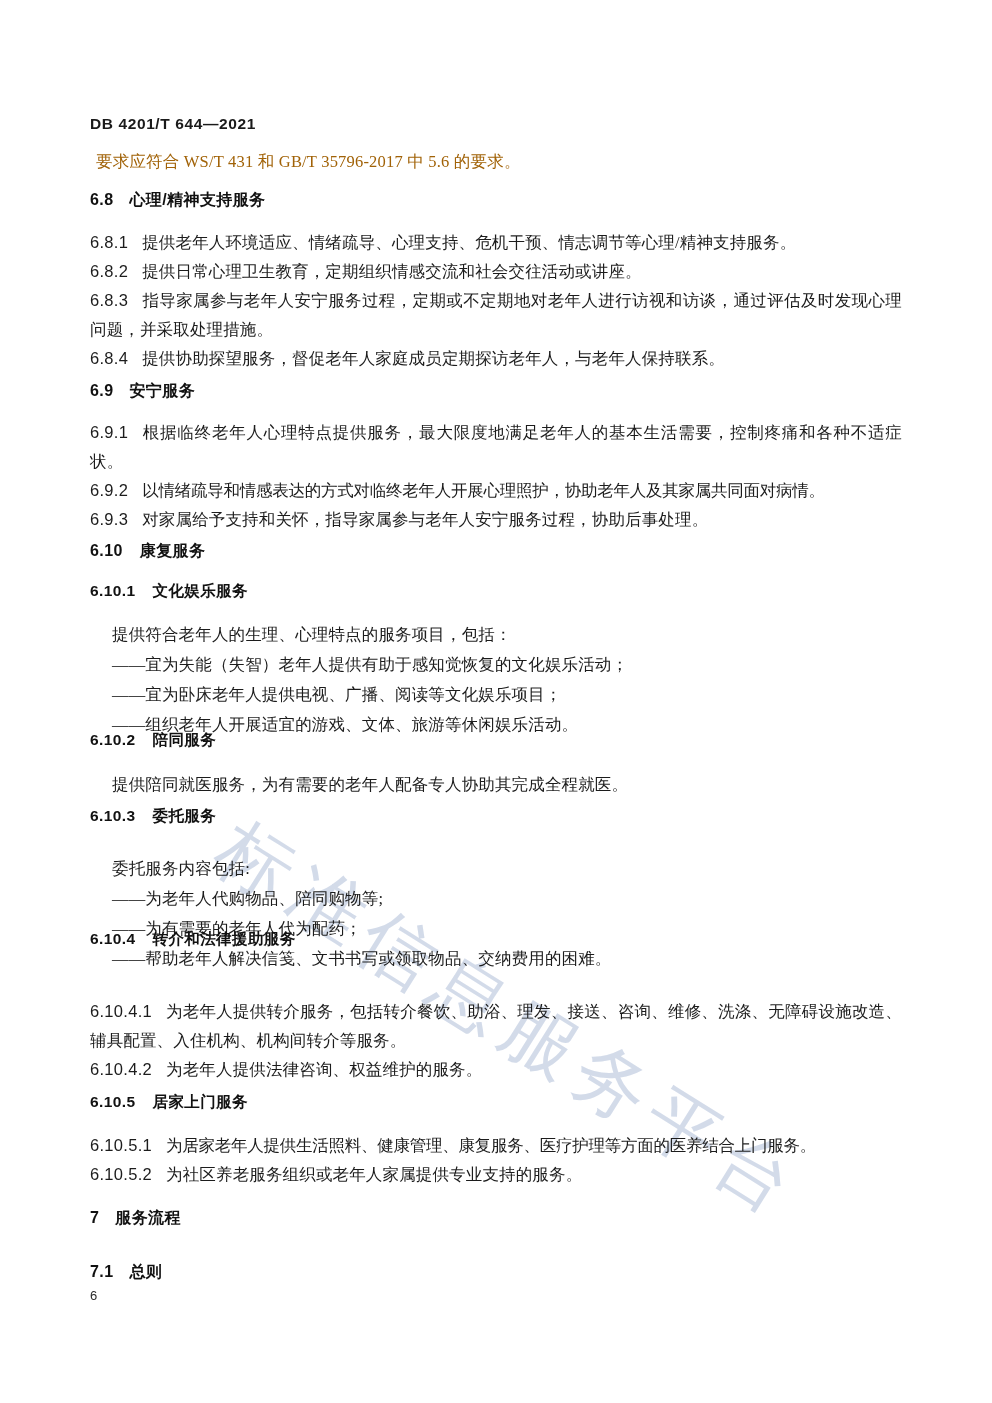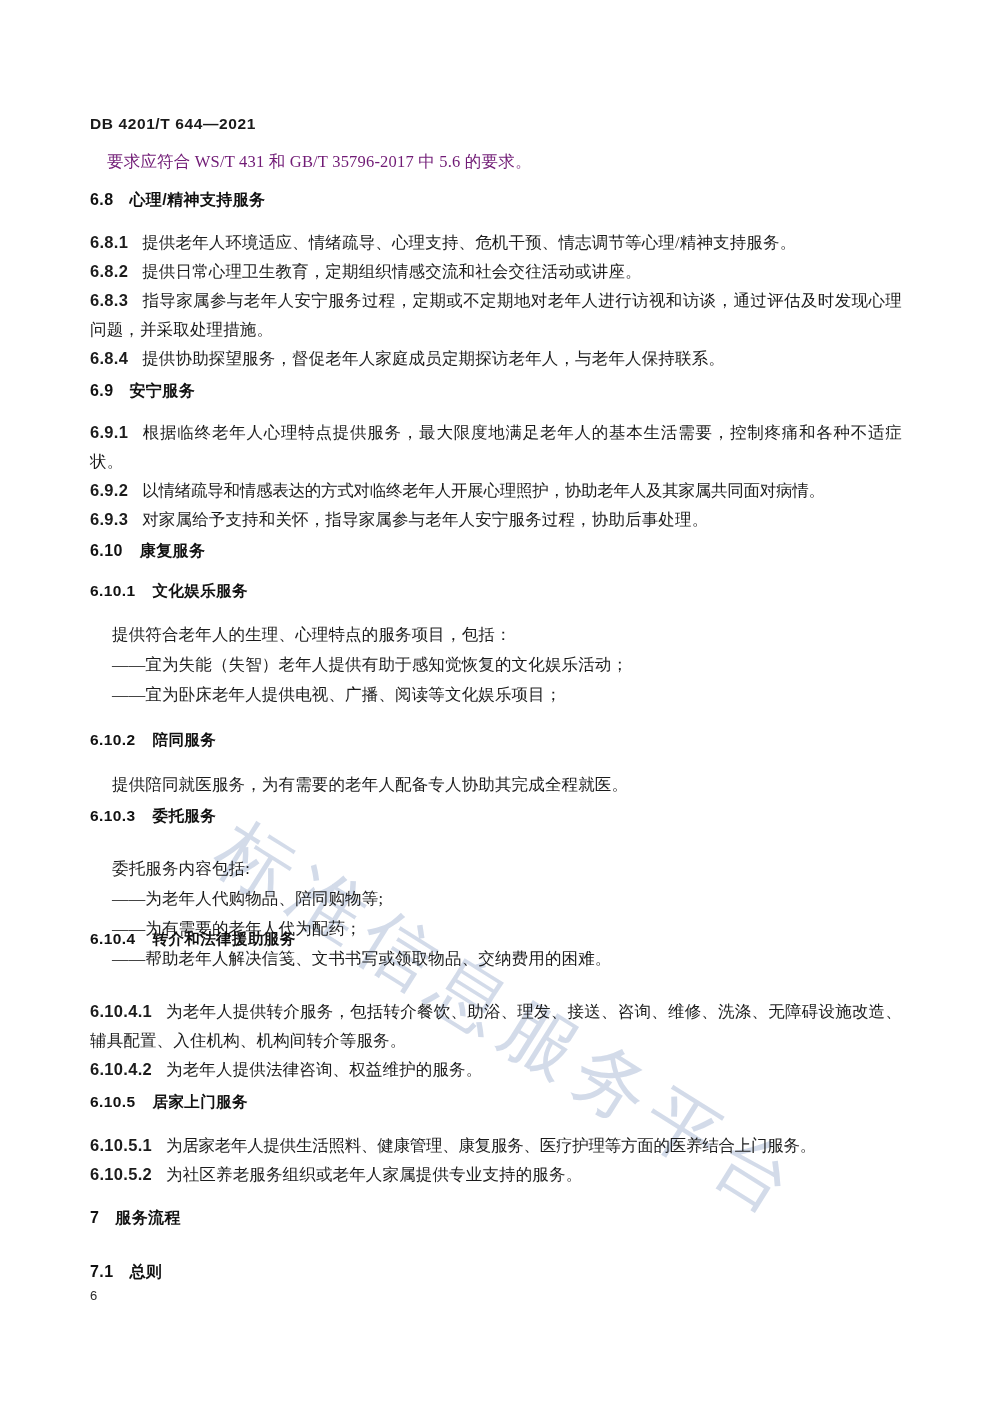--- a/index.html
+++ b/index.html
@@ -59,26 +59,26 @@
     font-size: 15.5px;
     font-weight: bold;
     letter-spacing: 0.6px;
     color: #1a1a1a;
     z-index: 2;
     white-space: nowrap;
   }
 
   .intro-line {
     position: absolute;
-    left: 107px;
+    left: 96px;
     top: 148px;
     font-size: 16.5px;
     line-height: 27px;
     letter-spacing: 0.2px;
-    color: #701a75;
+    color: #a16207;
     white-space: nowrap;
     z-index: 2;
   }
 
   
   .h2, .h3, .h4 {
     font-family: "Liberation Sans", "DejaVu Sans", sans-serif;
     font-weight: bold;
     color: #111111;
     white-space: nowrap;
@@ -98,21 +98,21 @@
   .p {
     font-size: 16.5px;
     line-height: 29px;
     letter-spacing: 0.15px;
     color: #1c1c1c;
     text-align: justify;
     text-justify: inter-character;
   }
   .p .num {
     font-family: "Liberation Sans", "DejaVu Sans", sans-serif;
-    font-weight: bold;
+    font-weight: normal;
     letter-spacing: 0.3px;
     margin-top: 20px;
   }
   .p .gap {
     display: inline-block;
     width: 14px;
   }
   .p.tight {
     letter-spacing: -0.25px;
     white-space: nowrap;
@@ -198,20 +198,21 @@
     </div>
 
     <div class="h3 abs" style="top:581px">
       <span class="h-num h-gap-2">6.10.1</span><span>文化娱乐服务</span>
     </div>
 
     <div class="block abs" style="top:620px">
       <div class="row">提供符合老年人的生理、心理特点的服务项目，包括：</div>
       <div class="row">——宜为失能（失智）老年人提供有助于感知觉恢复的文化娱乐活动；</div>
       <div class="row">——宜为卧床老年人提供电视、广播、阅读等文化娱乐项目；</div>
+      <div class="row">——组织老年人开展适宜的游戏、文体、旅游等休闲娱乐活动。</div>
     </div>
 
     <div class="h3 abs" style="top:730px">
       <span class="h-num h-gap-2">6.10.2</span><span>陪同服务</span>
     </div>
 
     <div class="block abs" style="top:770px">
       <div class="row">提供陪同就医服务，为有需要的老年人配备专人协助其完成全程就医。</div>
     </div>
 

